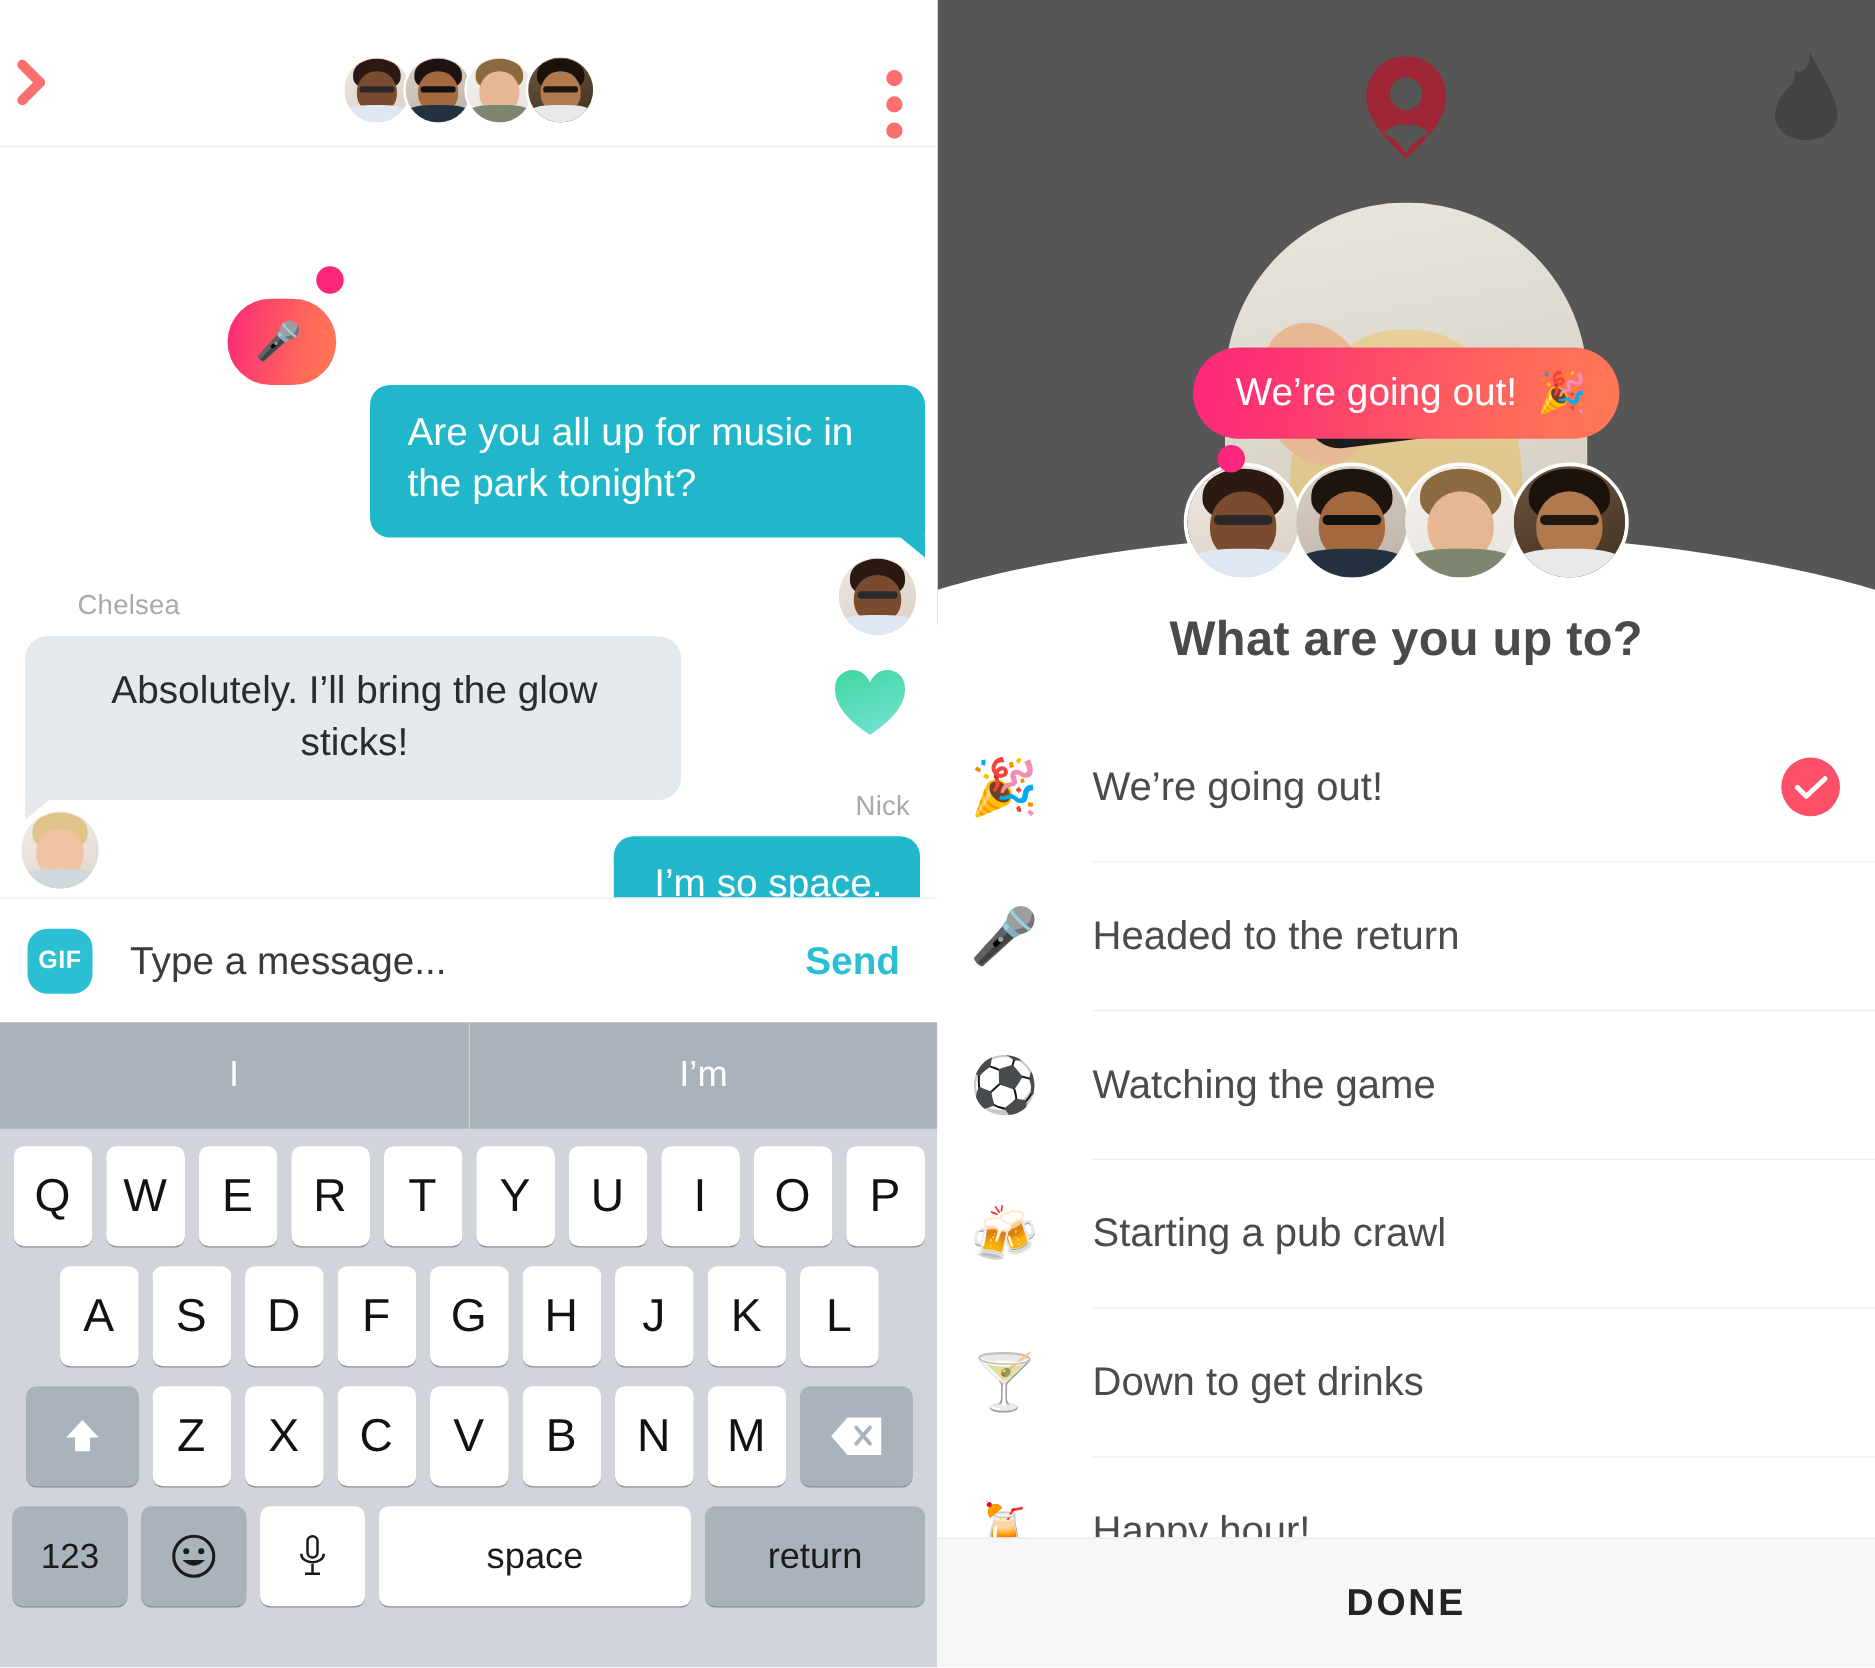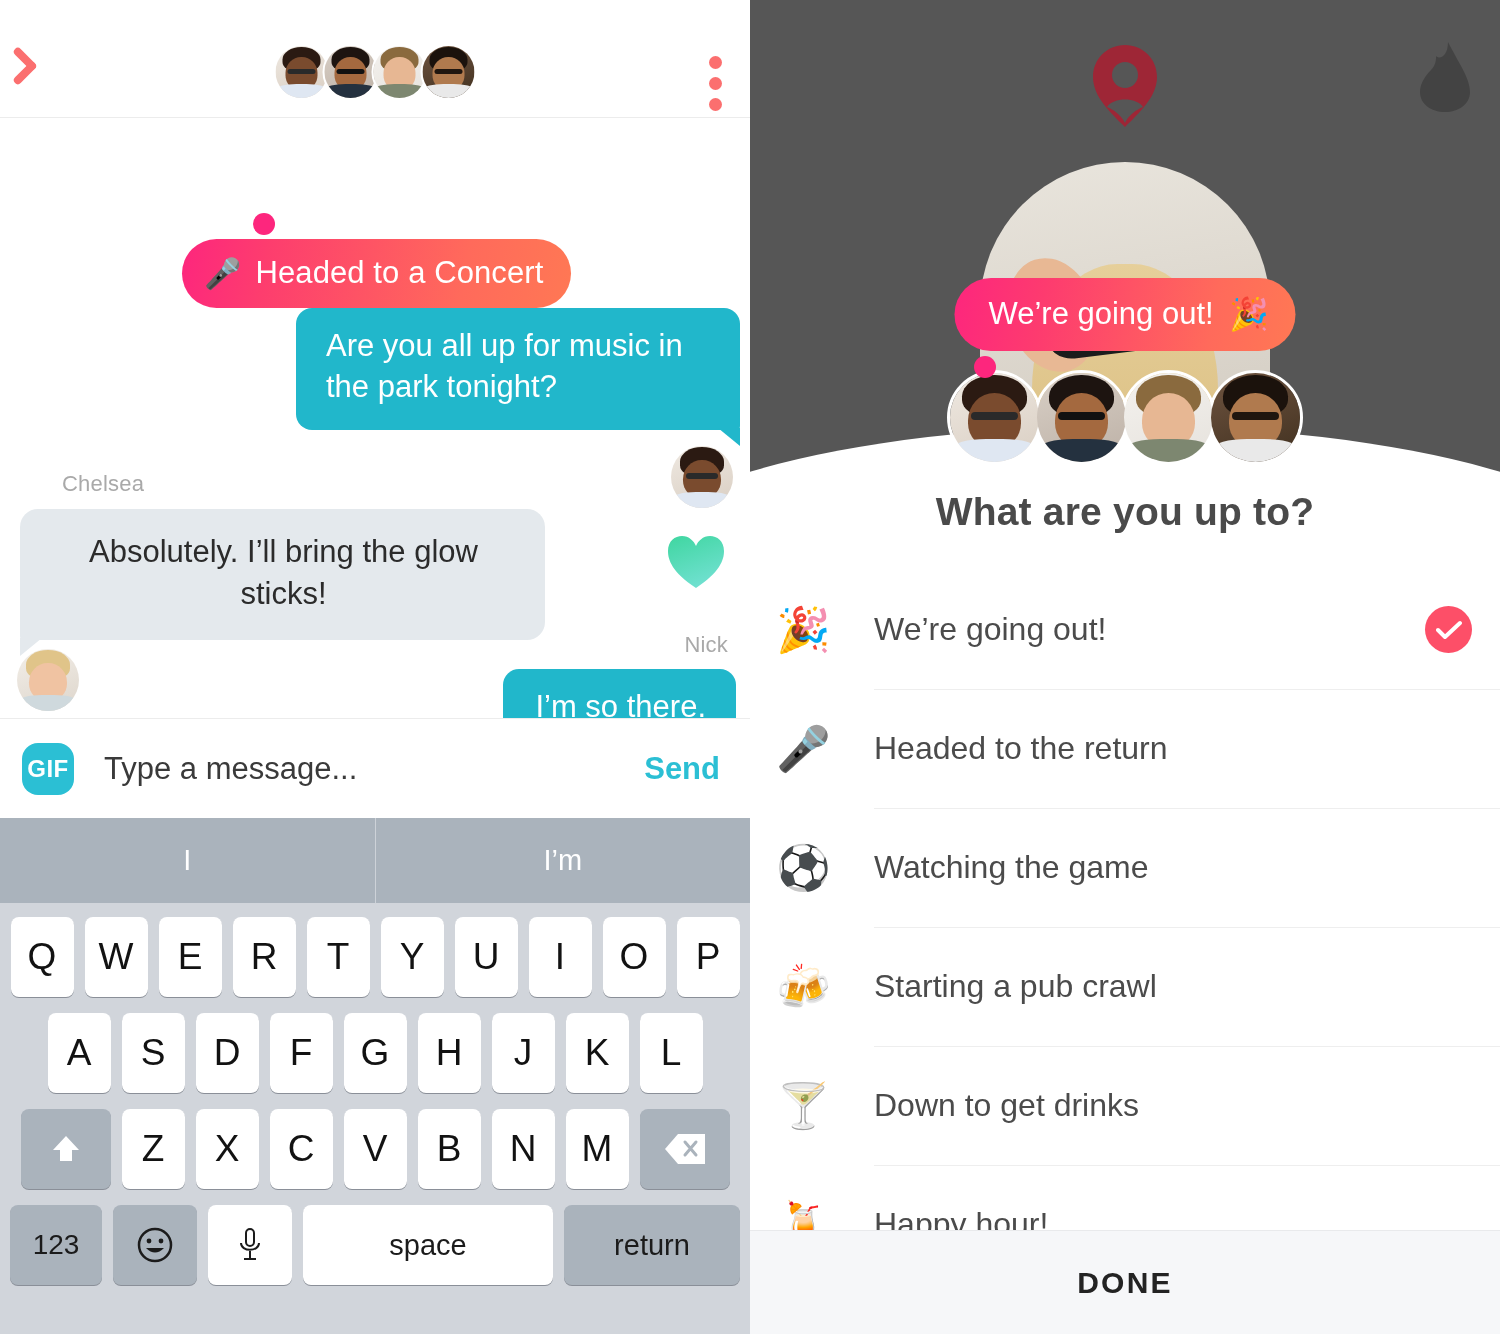--- a/index.html
+++ b/index.html
@@ -126,21 +126,21 @@
     width: 62px; height: 62px; border-radius: 50%; overflow: hidden;
   }
 
   .input-bar {
     position: absolute; left: 0; top: 718px; width: 750px; height: 100px;
     background: #fff; border-top: 1px solid #ececec;
     display: flex; align-items: center; padding: 0 22px;
   }
   .gif-btn {
     width: 52px; height: 52px; border-radius: 16px; background: #2bbfd4;
-    color: #fff; font-size: 24px; font-weight: bold; letter-spacing: .5px;
+    color: #fff; font-size: 20px; font-weight: bold; letter-spacing: .5px;
     display: flex; align-items: center; justify-content: center;
   }
   .msg-input {
     flex: 1; margin-left: 30px; font-size: 31px; color: #3a3a3a;
   }
   .send-btn { font-size: 31px; color: #2bbfd4; font-weight: bold; margin-right: 8px; }
 
   
   .keyboard {
     position: absolute; left: 0; top: 818px; width: 750px; height: 516px;
@@ -320,21 +320,20 @@
         <span></span>
         <span></span>
       </div>
     </div>
 
     <div class="chat-body">
 
       <div class="vibe-dot-big"></div>
       <div class="vibe-bubble">
         <span class="emoji">🎤</span>
-        <span>Headed to a Concert</span>
       </div>
 
       <div class="teal-bubble-1">
         <span>Are you all up for music in the park tonight?</span>
       </div>
 
       <div class="sender-label sender-chelsea">Chelsea</div>
 
       <div class="avatar-chelsea-top">
         <div class="face">
@@ -365,21 +364,21 @@
           <div class="bg" style="background:linear-gradient(160deg,#f3efe9,#ddd5cb)"></div>
           <div class="hair" style="background:#e0c489"></div>
           <div class="skin" style="background:#f0c3a2"></div>
           <div class="shirt" style="background:#cfd9dd"></div>
         </div>
       </div>
 
       <div class="sender-label sender-nick">Nick</div>
 
       <div class="teal-bubble-2">
-        <span>I’m so there.</span>
+        <span>I’m so space.</span>
       </div>
 
       <div class="avatar-nick">
         <div class="face">
           <div class="bg" style="background:linear-gradient(160deg,#6f5440,#40301f)"></div>
           <div class="hair" style="background:#1b120c"></div>
           <div class="skin" style="background:#b07a4e"></div>
           <div class="glasses" style="background:#20160f"></div>
           <div class="shirt" style="background:#e9e9e9"></div>
         </div>

